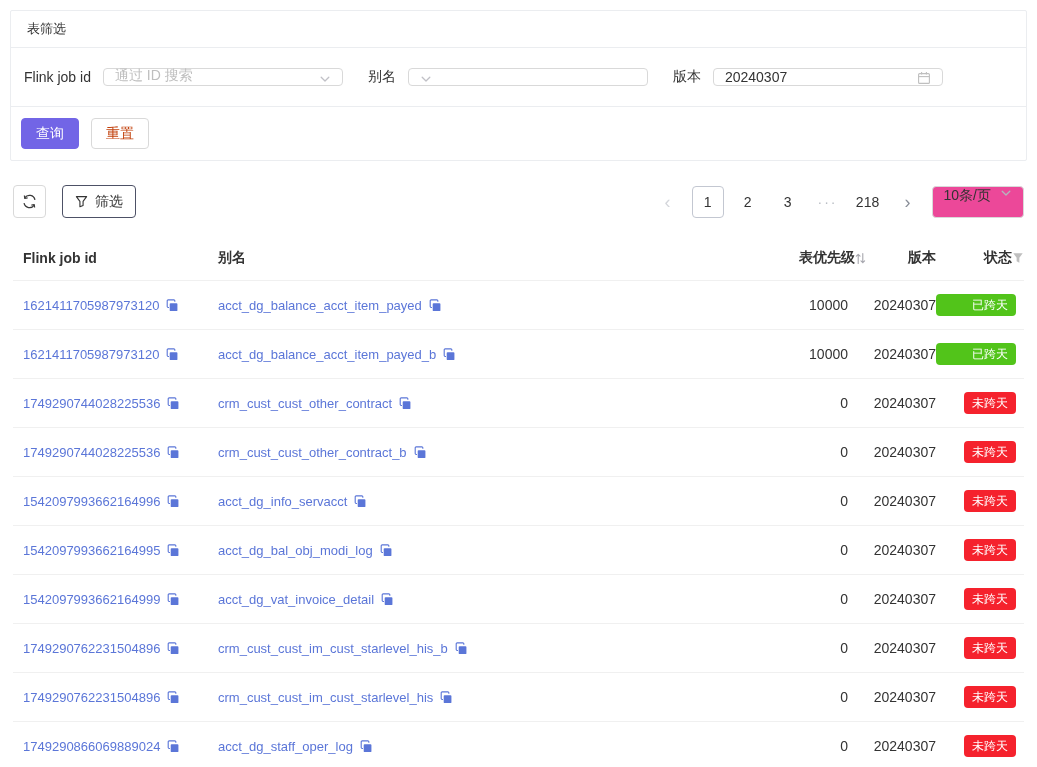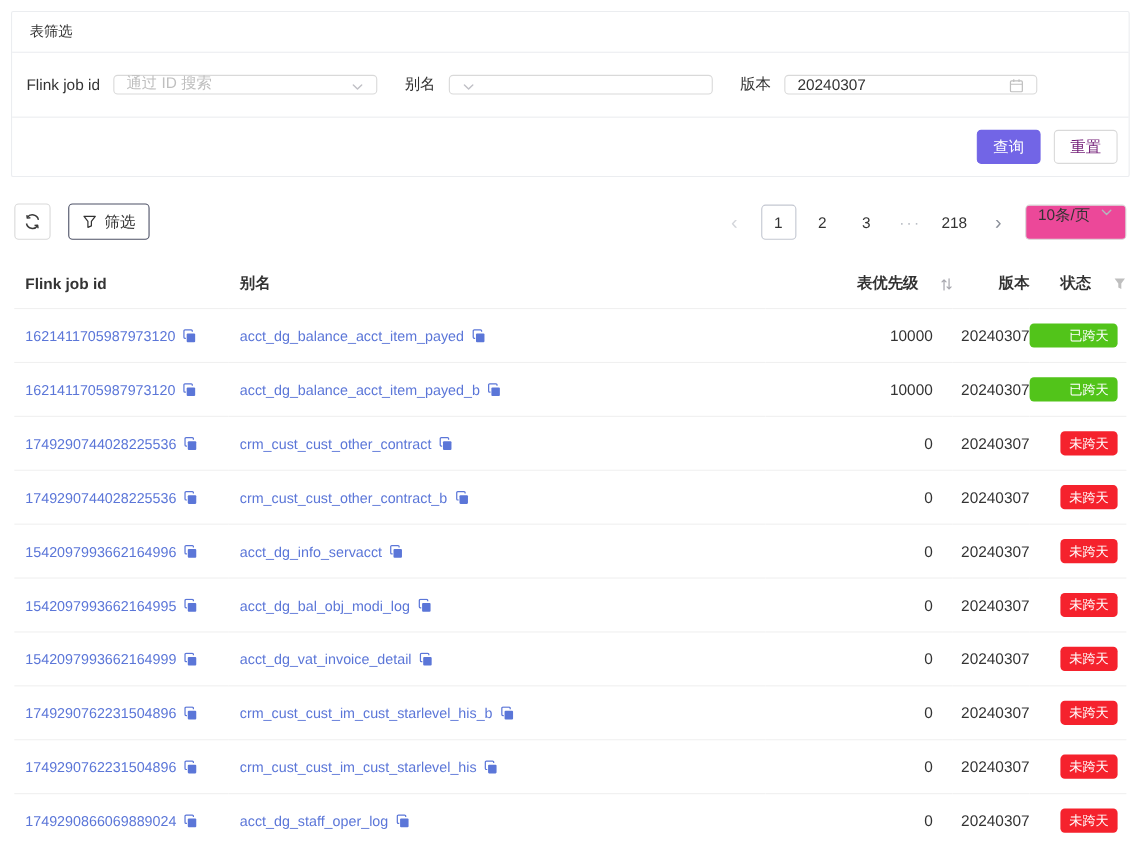--- a/index.html
+++ b/index.html
@@ -22,24 +22,24 @@
     width: 240px; height: 18px; border: 1px solid #d9d9d9; border-radius: 4px;
     display: flex; align-items: flex-end; padding: 0 11px; background: #fff; cursor: pointer;
   }
   .select-box .placeholder { flex: 1; color: #bfbfbf; overflow: hidden; white-space: nowrap; }
   .date-box { width: 230px; }
   .date-input {
     flex: 1; min-width: 0; border: none; outline: none; background: transparent;
     font: inherit; color: #333; padding: 0;
   }
   .icon-slot { display: inline-flex; align-items: center; }
-  .btn-row { display: flex; justify-content: flex-end; gap: 12px; padding: 11px 10px; }
+  .btn-row { display: flex; justify-content: flex-start; gap: 12px; padding: 11px 10px; }
   .btn {
     height: 31px; padding: 0 14px; border-radius: 4px; border: 1px solid #d9d9d9;
-    background: #fff; font: inherit; color: #701a75; cursor: pointer;
+    background: #fff; font: inherit; color: #c2410c; cursor: pointer;
   }
   .btn.primary { background: var(--primary, #7265e6); border-color: var(--primary, #7265e6); color: #fff; }
   
   .toolbar { display: flex; align-items: center; margin: 24px 13px 0; }
   .icon-btn {
     width: 33px; height: 33px; border: 1px solid #d9d9d9; border-radius: 4px; background: #fff;
     display: inline-flex; align-items: center; justify-content: center; cursor: pointer; flex: none;
   }
   .filter-btn {
     height: 33px; margin-left: 16px; padding: 0 12px; border: 1px solid #4d5166; border-radius: 4px;
@@ -74,21 +74,21 @@
   }
   .data-table td { padding: 13px 0; border-bottom: 1px solid #f0f0f0; font-size: 14px; }
   th.col-id, td.col-id { padding-left: 10px; }
   td.col-alias { padding-left: 10px; }
   th.col-alias { padding-left: 10px; }
   th.col-priority, td.col-priority { text-align: right; }
   td.col-priority { padding-right: 18px; }
   th.col-version, td.col-version { text-align: right; }
   th.col-status, td.col-status { text-align: right; }
   td.col-status { padding-right: 8px; }
-  .th-flex { display: inline-flex; align-items: center; gap: 20px; }
+  .th-flex { display: inline-flex; align-items: center; gap: 0; }
   .cell-link { display: inline-flex; align-items: center; gap: 7px; justify-content: flex-end; }
   .link { color: var(--link, #5b76d8); font-size: 13px; text-decoration: none; cursor: pointer; word-break: break-all; }
   .copy-icon { display: inline-flex; color: var(--link, #5b76d8); cursor: pointer; flex: none; }
   .badge {
     display: inline-block; padding: 3px 8px; border-radius: 4px;
     color: #fff; font-size: 12px; line-height: 16px; white-space: nowrap;
   }
   .badge.success { background: var(--success, #52c41a); padding-left: 36px; }
   .badge.error { background: var(--error, #f5222d); }
 </style>

